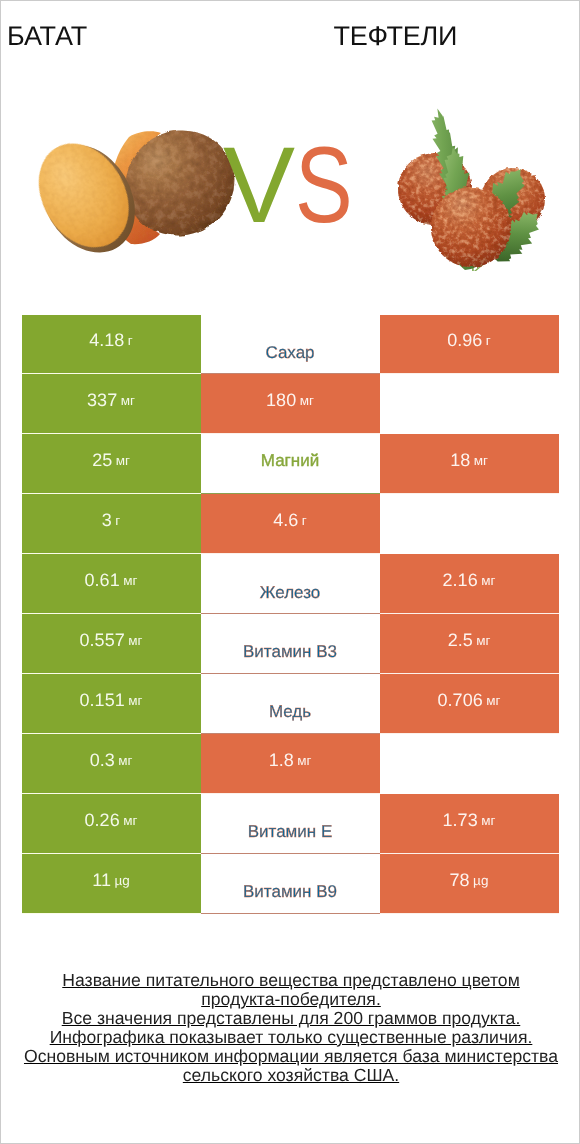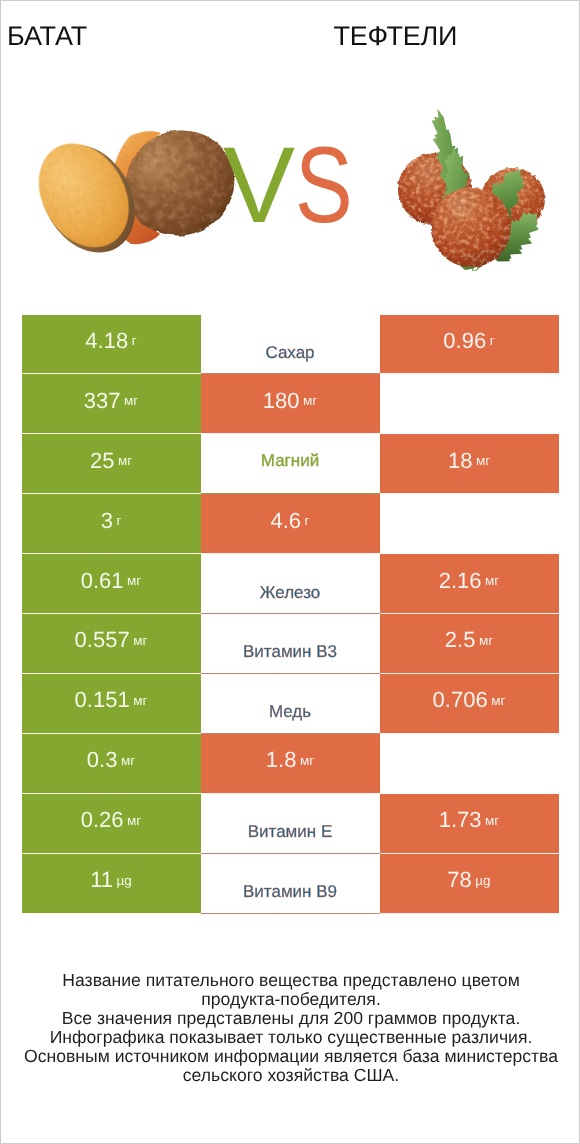--- a/index.html
+++ b/index.html
@@ -42,28 +42,28 @@
   .table { position:absolute; left:20.5px; top:313.5px; width:537px; }
   .trow { display:flex; height:59.92px; }
   .cell { display:flex; align-items:center; justify-content:center; height:100%; padding-bottom:6px; }
   .left-cell  { width:179px; background:#83a72f; color:#f4f9ea;
                  border-bottom:1.6px solid #fbfde9; }
   .right-cell { width:179px; background:#e06c45; color:#fdf3ee;
                  border-bottom:1.6px solid #fdf1ea; }
   .mid-cell   { width:179px; background:#fff; }
   .mid-left   { border-bottom:1.1px solid #8ca04f; }
   .mid-right  { border-bottom:1.1px solid #c28571; }
-  .num  { font-size:22px; font-weight:400; }
+  .num  { font-size:18px; font-weight:400; }
   .unit { font-size:13.5px; font-weight:400; margin-left:3.5px; }
   .lbl  { font-size:17px; font-weight:400; letter-spacing:0px; }
   .mid-left  .lbl { color:#87a73c; -webkit-text-stroke:0.38px #87a73c; }
   .mid-right .lbl { color:#0369a1;margin-top:24px; -webkit-text-stroke:0.38px #d1643f; }
 
   
-  .footer { position:absolute; left:0; top:970px; width:580px; text-align:center; }
+  .footer { position:absolute; left:0; top:970px; width:580px; text-align:center;text-decoration:underline; }
   .fline { font-size:17.6px; line-height:19px; color:#1f1f1f; }
 </style>
 </head>
 <body>
 
 <div class="page">
 
   <div class="titles">
     <div class="title title-left">БАТАТ</div>
     <div class="title title-right">ТЕФТЕЛИ</div>

